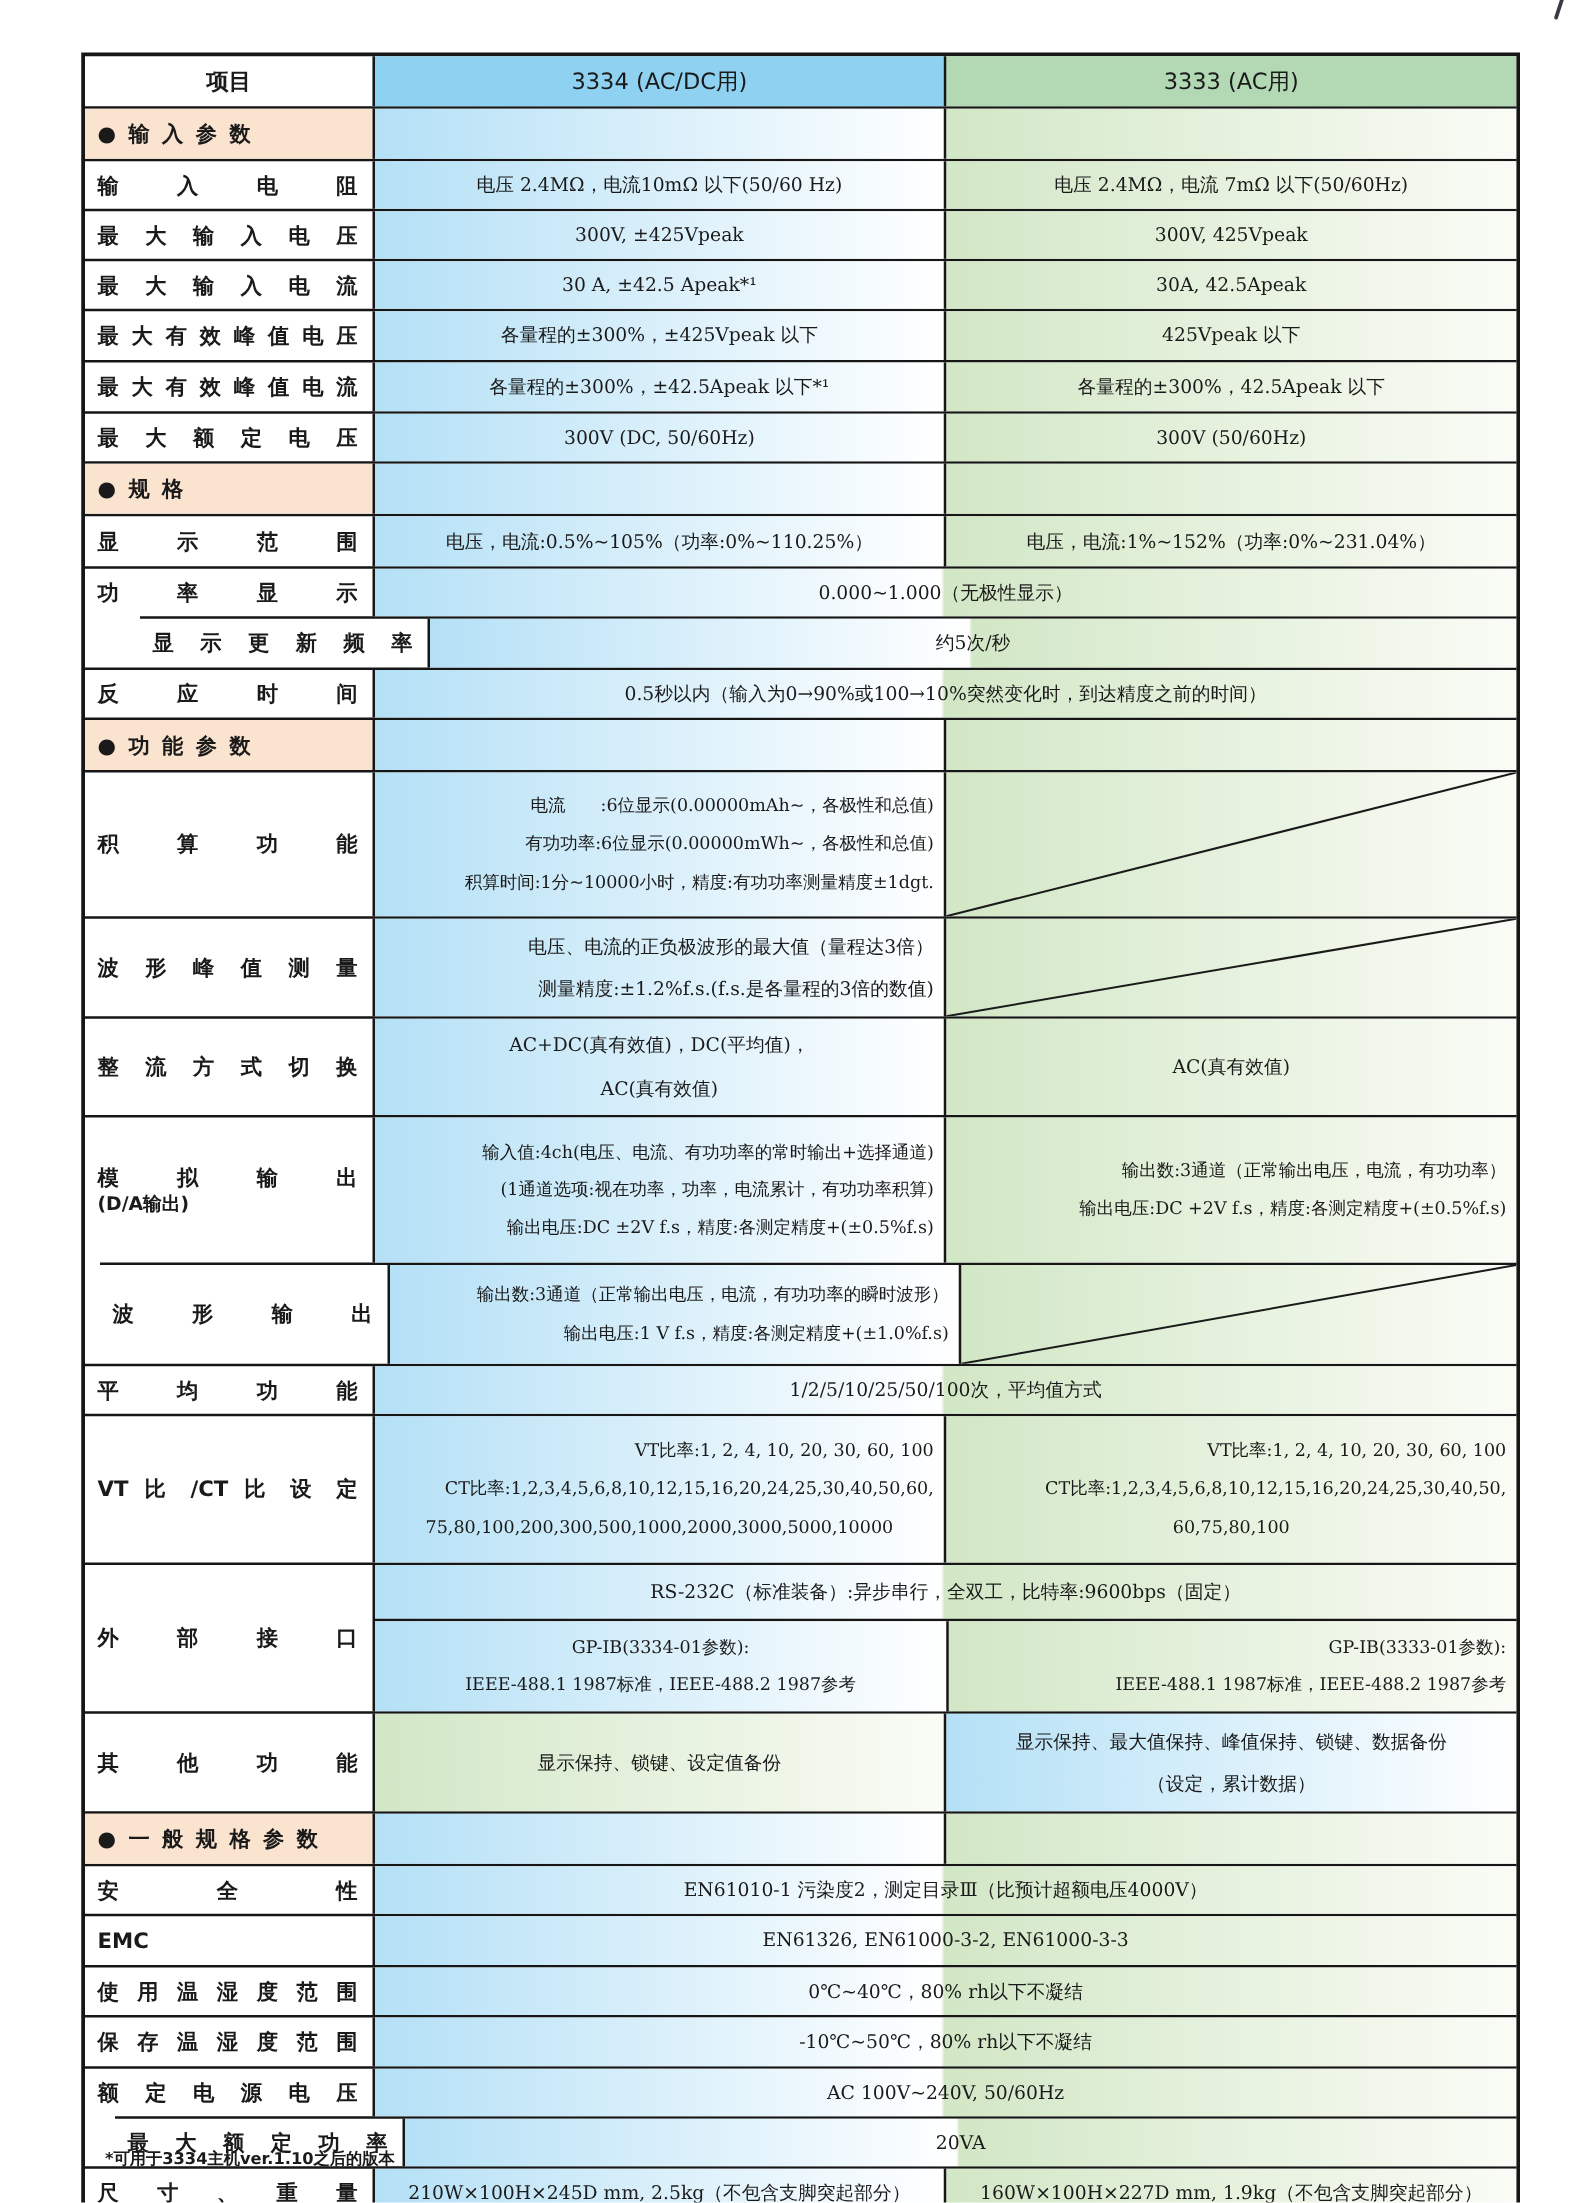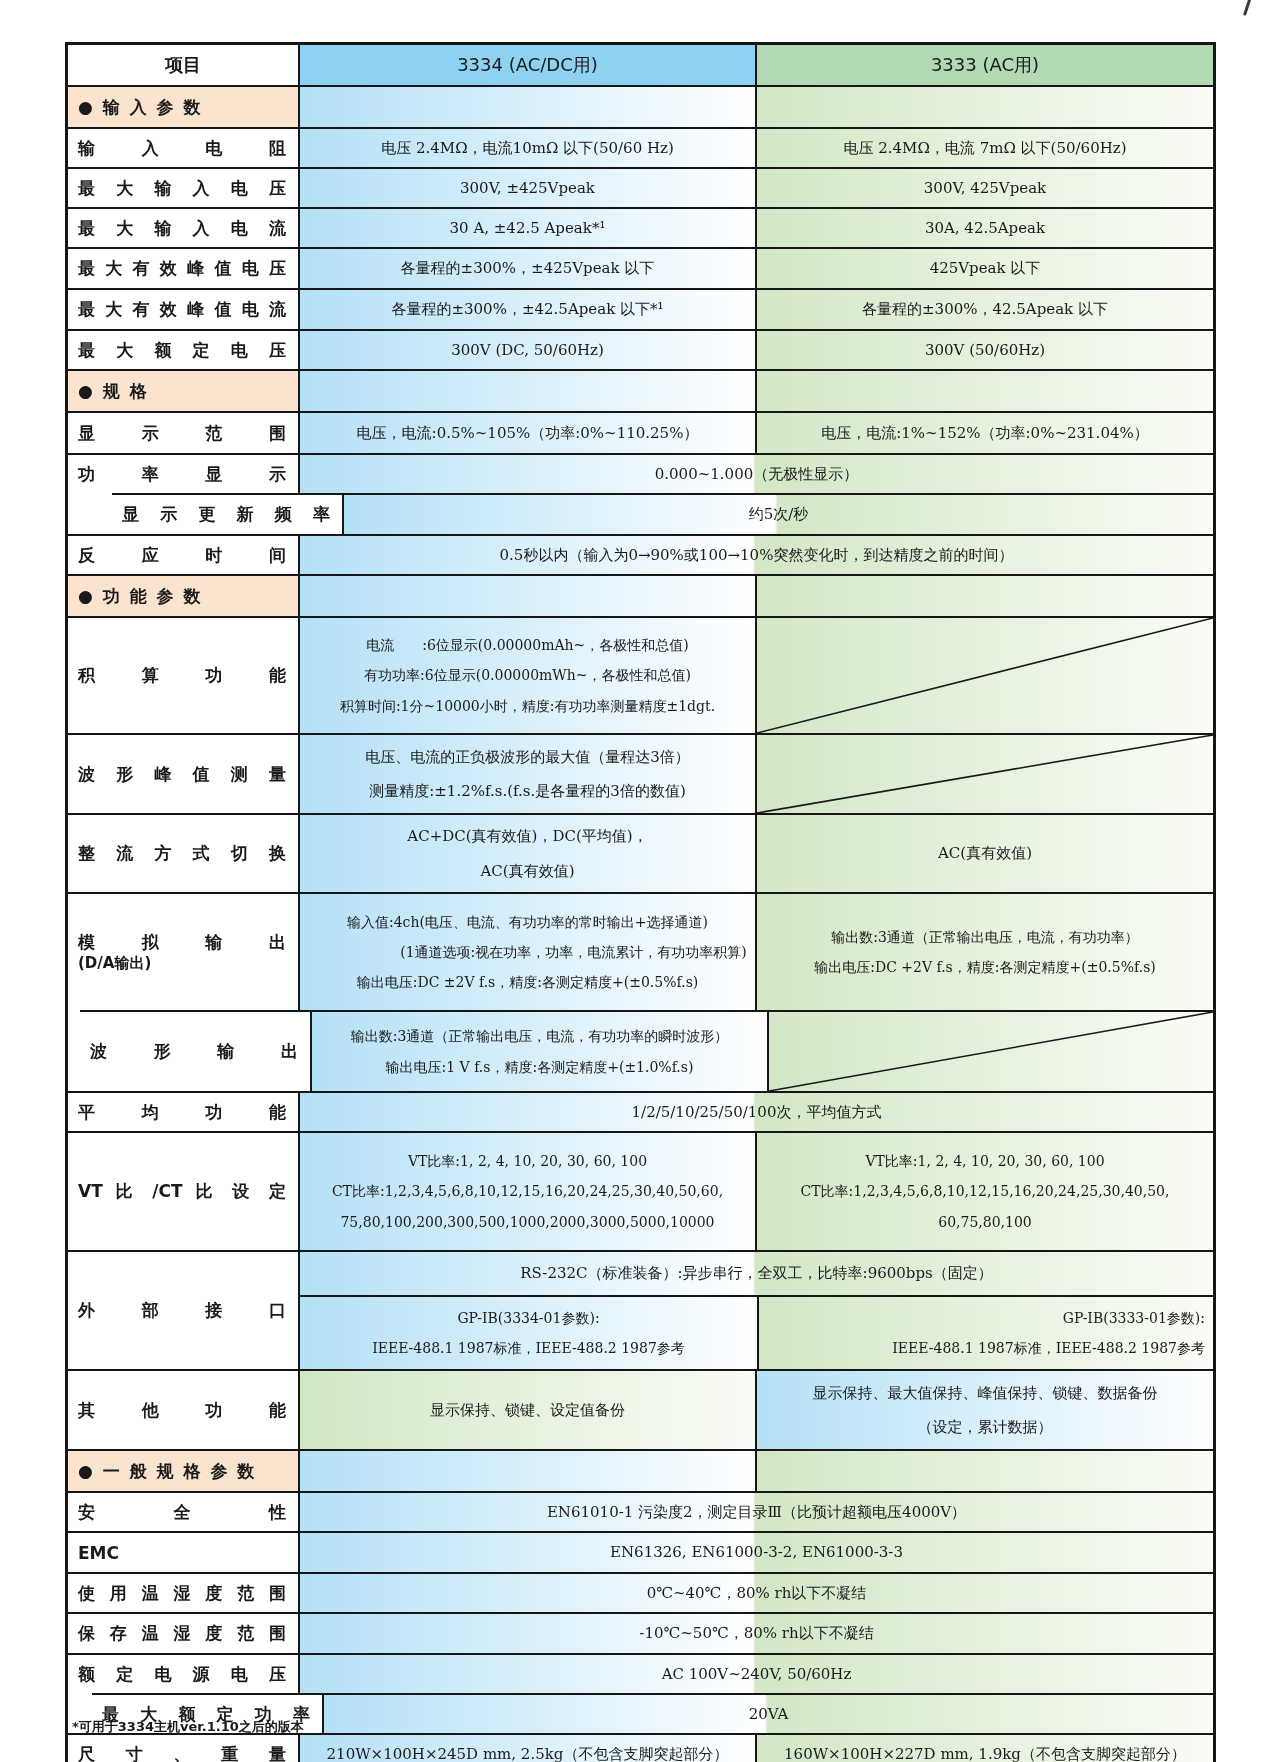--- a/index.html
+++ b/index.html
@@ -30,40 +30,40 @@
   .lab .left{display:block;width:100%;text-align:left;text-align-last:left;}
   .seclab{font-weight:bold;font-size:17px;padding-left:10px;justify-content:flex-start;letter-spacing:2px;}
 
   
   .val{font-family:"DejaVu Serif","Liberation Serif",serif;font-size:15px;text-align:left;
        padding:2px 6px;line-height:1.35;}
   .lines{display:flex;flex-direction:column;justify-content:center;align-items:stretch;
          font-family:"DejaVu Serif","Liberation Serif",serif;font-size:14px;line-height:2.15;
          padding:4px 8px;}
   .lines.sz15{font-size:15px;line-height:2.3;}
-  .ln{text-align:center;white-space:nowrap;}
+  .ln{text-align:right;white-space:nowrap;}
   .ln.ctr{text-align:center;}
   .ln.ind{padding-left:92px;}
 
   
   .h40{min-height:40px;} .h38{min-height:38px;} .h39{min-height:39px;}
   .h77{min-height:77px;} .h78{min-height:78px;} .h79{min-height:79px;margin-left:12px;}
   .h115{min-height:115px;} .h116{min-height:116px;} .h117{min-height:117px;}
 
   .hdr{font-size:18px;}
   .diag-svg{position:absolute;left:0;top:0;width:100%;height:100%;display:block;}
 
   
   .ext-right{display:flex;flex-direction:column;align-items:stretch;}
   .ext-top{border-bottom:2px solid #161616;min-height:39px;display:flex;align-items:center;justify-content:center;}
   .ext-bot{flex:1;display:grid;grid-template-columns:457px 1fr;}
   .ext-bot .cell{display:flex;align-items:center;justify-content:center;}
   .ext-bot .cell + .cell{border-left:2px solid #161616;}
 
-  .footnote{position:absolute;left:72px;top:1718px;font-size:13px;font-weight:600;color:#1a1a1a;}
+  .footnote{position:absolute;left:84px;top:1718px;font-size:13px;font-weight:600;color:#1a1a1a;}
   .corner-mark{position:absolute;left:1246px;top:-4px;width:3px;height:20px;background:#3a3a46;
                transform:rotate(18deg);border-radius:2px;}
 </style>
 </head>
 <body>
 
 <div class="corner-mark"></div>
 
 <div class="spec-table">
 

